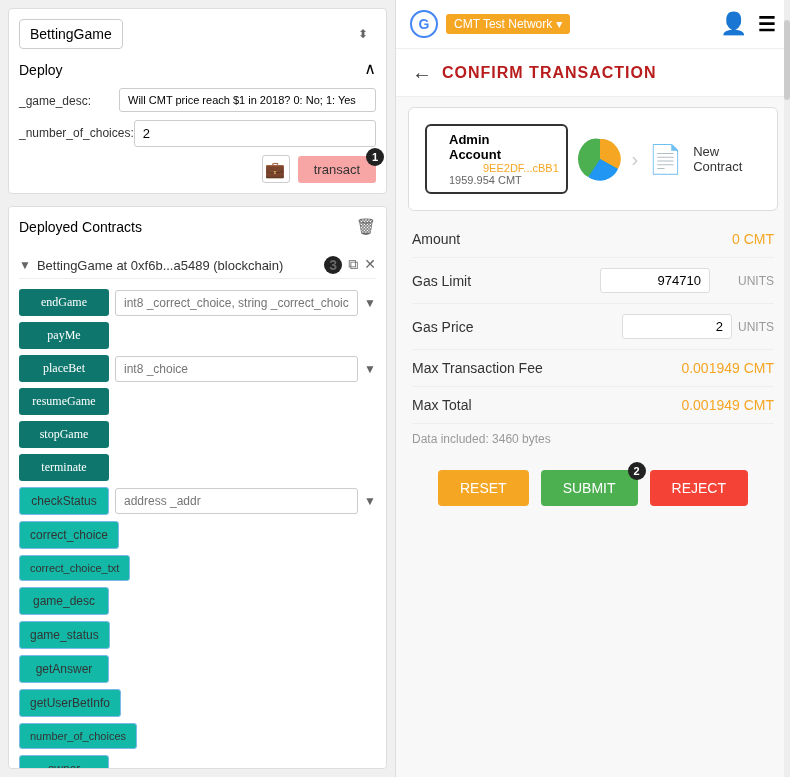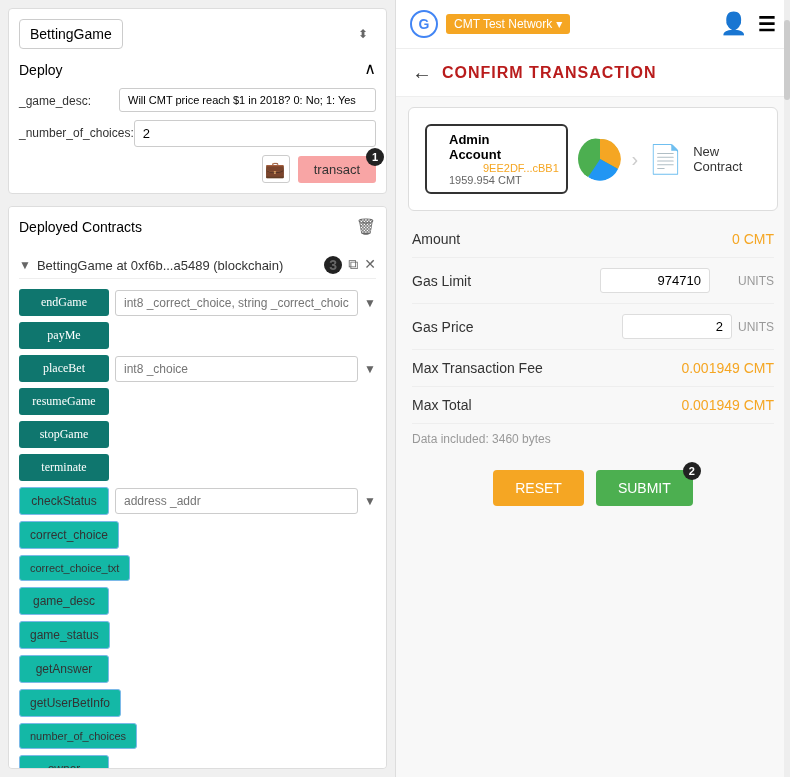--- a/index.html
+++ b/index.html
@@ -693,18 +693,19 @@
     </div>
     <div class="tx-data-note">Data included: 3460 bytes</div>
   </div>
 
   <div class="tx-buttons">
     <button class="btn-reset">RESET</button>
     <button class="btn-submit">
       <span>SUBMIT</span>
       <span class="badge">2</span>
     </button>
+    <button class="btn-reject">REJECT</button>
   </div>
 
   <div class="right-scroll-bar">
     <div class="right-scroll-thumb"></div>
   </div>
 </div>
 
 </body></html>

